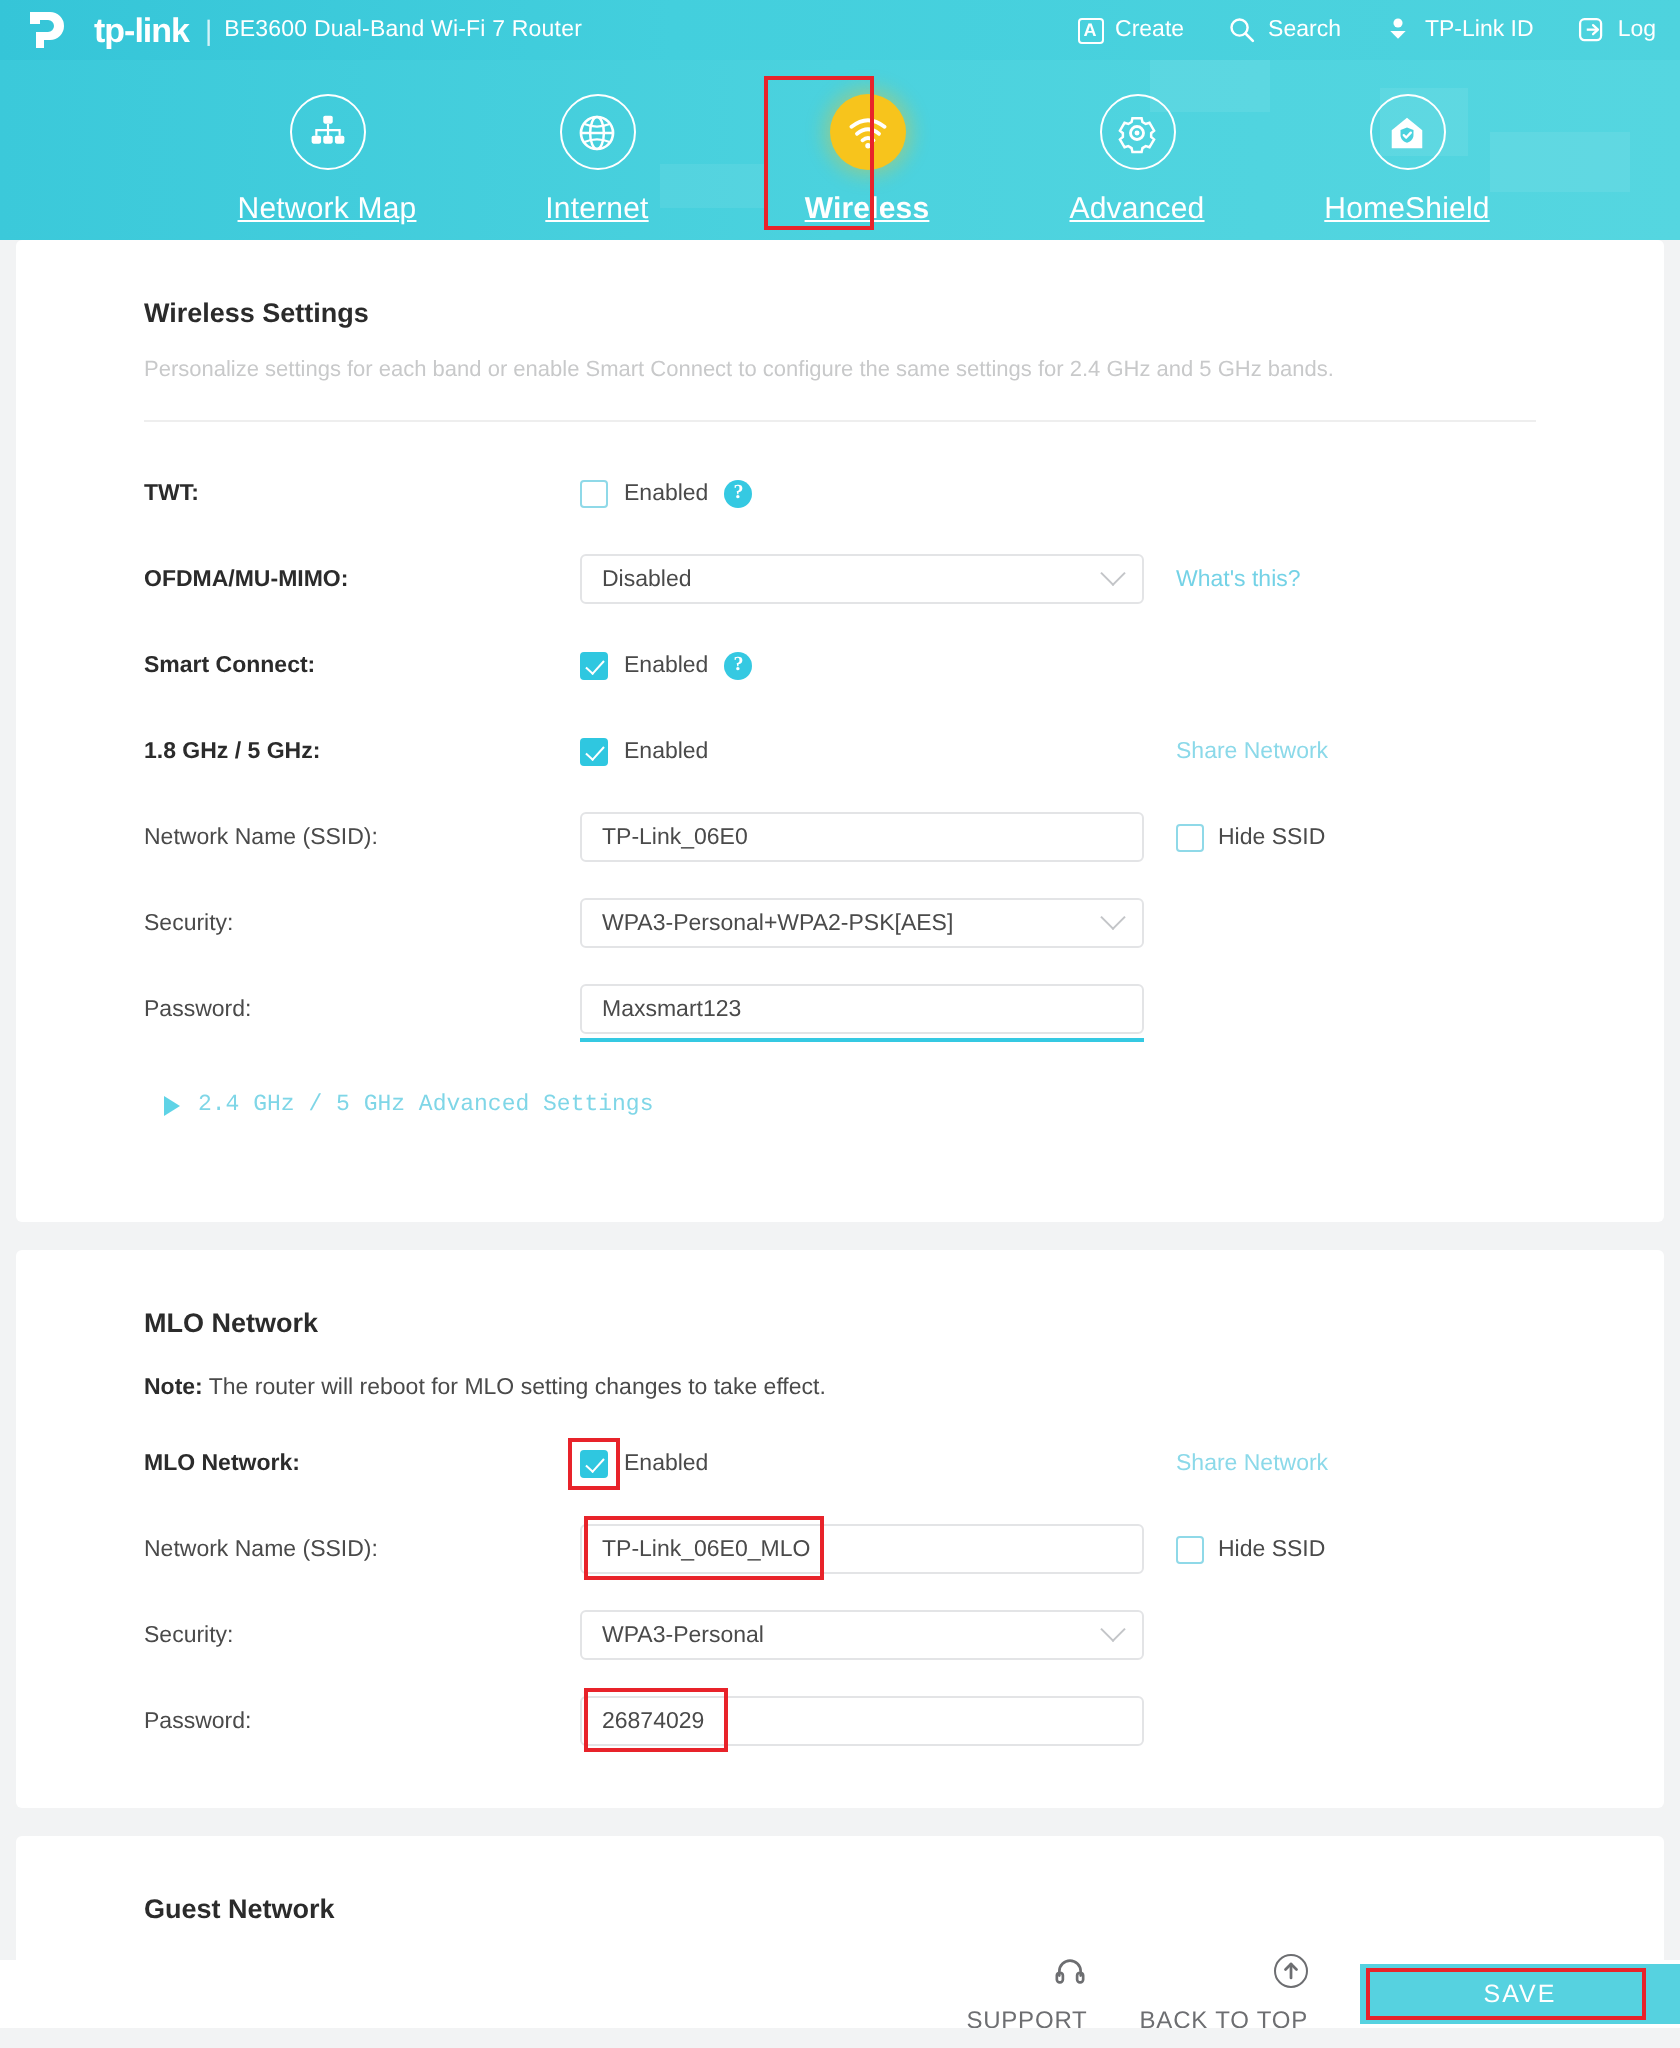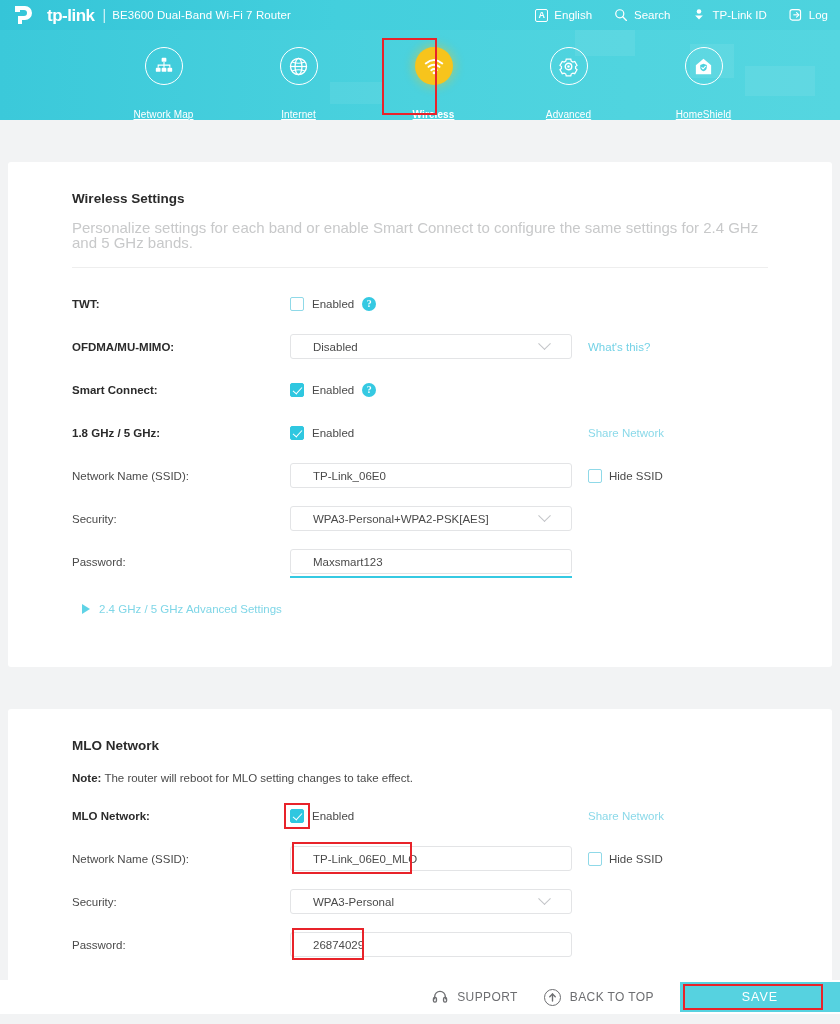--- a/index.html
+++ b/index.html
@@ -65,21 +65,21 @@
     width: 135px;
     display: flex; flex-direction: column; align-items: center;
     cursor: pointer; position: relative; padding-top: 8px;
   }
   .navtab .circ {
     width: 38px; height: 38px; border-radius: 50%;
     border: 1.6px solid #ffffff;
     display: flex; align-items: center; justify-content: center;
   }
   .navtab .lbl {
-    margin-top: 24px; font-size: 10px; color: #ffffff; letter-spacing: .1px; text-decoration: underline;
+    margin-top: 11px; font-size: 15px; color: #ffffff; letter-spacing: .1px; text-decoration: underline;
   }
   .navtab.active .circ {
     border: none; background: #f7c41c;
     box-shadow: 0 0 9px 3px rgba(247,196,28,.35);
   }
   .navtab.active .lbl { font-weight: bold; text-align: right; }
   .navtab .hl-box {
     position: absolute; left: 16px; top: -1px; width: 55px; height: 77px;
     border: 2px solid #e8232a; pointer-events: none;
   }
@@ -94,21 +94,21 @@
     background: #ffffff;
     border-radius: 3px;
     margin: 0 8px 14px 8px;
     padding: 0 64px 0 64px;
   }
   .card-title {
     font-size: 13.5px; font-weight: bold; color: #2b2b2b;
     padding-top: 29px;
   }
   .card-desc {
-    font-size: 15px; color: #c8c9ca; line-height: 15px;
+    font-size: 11px; color: #c8c9ca; line-height: 15px;
     margin-top: 14px; padding-bottom: 17px;
     border-bottom: 1px solid #eeeeee;
   }
   .note-row {
     font-size: 11.5px; color: #4a4a4a; padding-top: 19px;
   }
   .note-row b { color: #2b2b2b; font-weight: bold; }
 
   .row {
     display: flex; align-items: center; min-height: 35px;
@@ -143,70 +143,70 @@
     color: #fff; font-size: 10px; font-weight: bold;
     line-height: 14px; text-align: center; cursor: pointer;
     font-family: "Liberation Serif", serif;
   }
 
   
   .inp, .sel {
     width: 282px; height: 25px;
     border: 1px solid #e3e4e6; border-radius: 3px;
     background: #fff; font-size: 11.5px; color: #4a4a4a;
-    padding: 0 22px; display: flex; align-items: center;
+    padding: 0 10px; display: flex; align-items: center;
     font-family: "Liberation Sans", sans-serif;
   }
   .sel { color: #4a4a4a; justify-content: space-between; cursor: pointer; }
   .sel .chev {
     width: 9px; height: 9px; border: solid #c3c5c8;
     border-width: 0 1.2px 1.2px 0; transform: rotate(45deg) translate(-2px,-2px);
     flex: none;
   }
   .inp-underline {
     position: absolute; left: 0; bottom: -4px; width: 282px; height: 2.5px;
     background: #35c9e2;
   }
 
   .link {
     font-size: 11.5px; color: #8bd9e9; cursor: pointer; white-space: nowrap;
   }
   .link-whats { color: #74d2e6; }
 
   .adv-toggle {
     display: flex; align-items: center; gap: 9px;
-    padding: 24px 0 26px 10px; cursor: pointer;
+    padding: 24px 0 26px 10px; cursor: pointer; font-family: Liberation Mono, monospace;
   }
   .tri {
     width: 0; height: 0;
     border-left: 8px solid #5fd3e6;
     border-top: 5.5px solid transparent;
     border-bottom: 5.5px solid transparent;
   }
   .adv-label { font-size: 11.5px; color: #7fd6e7; }
 
-  .pad-b { padding-bottom: 26px; margin-top: 42px; }
+  .pad-b { padding-bottom: 26px; }
 
   
   .anno {
     position: absolute; border: 2px solid #e8232a; pointer-events: none;
     z-index: 5;
   }
 
   
   .footer {
     position: absolute; left: 0; right: 0; bottom: 0; height: 34px;
     background: #ffffff;
     display: flex; align-items: center; justify-content: flex-end;
     padding-right: 0;
   }
   .foot-item {
-    display: flex; align-items: center; gap: 9px;
+    display: flex; align-items: flex-end; gap: 9px;
     font-size: 12px; color: #6d6e71; letter-spacing: .4px;
-    cursor: pointer; margin-right: 26px;
+    cursor: pointer; margin-right: 26px; flex-direction: column;
   }
   .foot-circ {
     width: 17px; height: 17px; border-radius: 50%;
     border: 1.5px solid #6d6e71;
     display: flex; align-items: center; justify-content: center; flex: none;
   }
   .save-btn {
     width: 160px; height: 30px; background: #56d2e0;
     color: #ffffff; font-size: 12.5px; letter-spacing: 1px;
     display: flex; align-items: center; justify-content: center;
@@ -224,21 +224,21 @@
       <rect x="1" y="2" width="5" height="6" fill="#ffffff"></rect>
     </svg>
     <span class="brand-word">tp-link</span>
   </div>
   <span class="brand-sep">|</span>
   <span class="model-name">BE3600 Dual-Band Wi-Fi 7 Router</span>
 
   <div class="top-right">
     <div class="top-item">
       <span class="lang-glyph">A</span>
-      <span>English</span>
+      <span>Create</span>
     </div>
     <div class="top-item">
       <svg class="ico-sm" viewBox="0 0 16 16">
         <circle cx="6.6" cy="6.6" r="4.6" fill="none" stroke="#fff" stroke-width="1.4"></circle>
         <line x1="10" y1="10" x2="14.2" y2="14.2" stroke="#fff" stroke-width="1.5" stroke-linecap="round"></line>
       </svg>
       <span>Search</span>
     </div>
     <div class="top-item">
       <svg class="ico-sm" viewBox="0 0 16 16">

